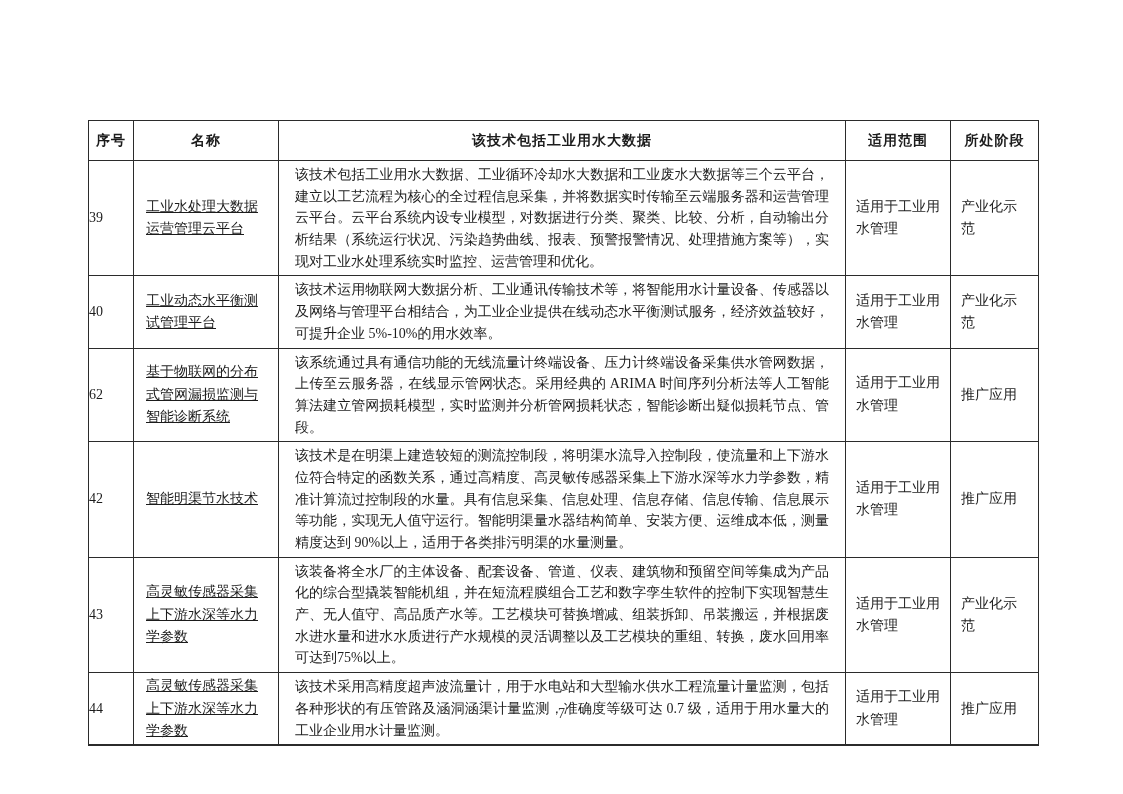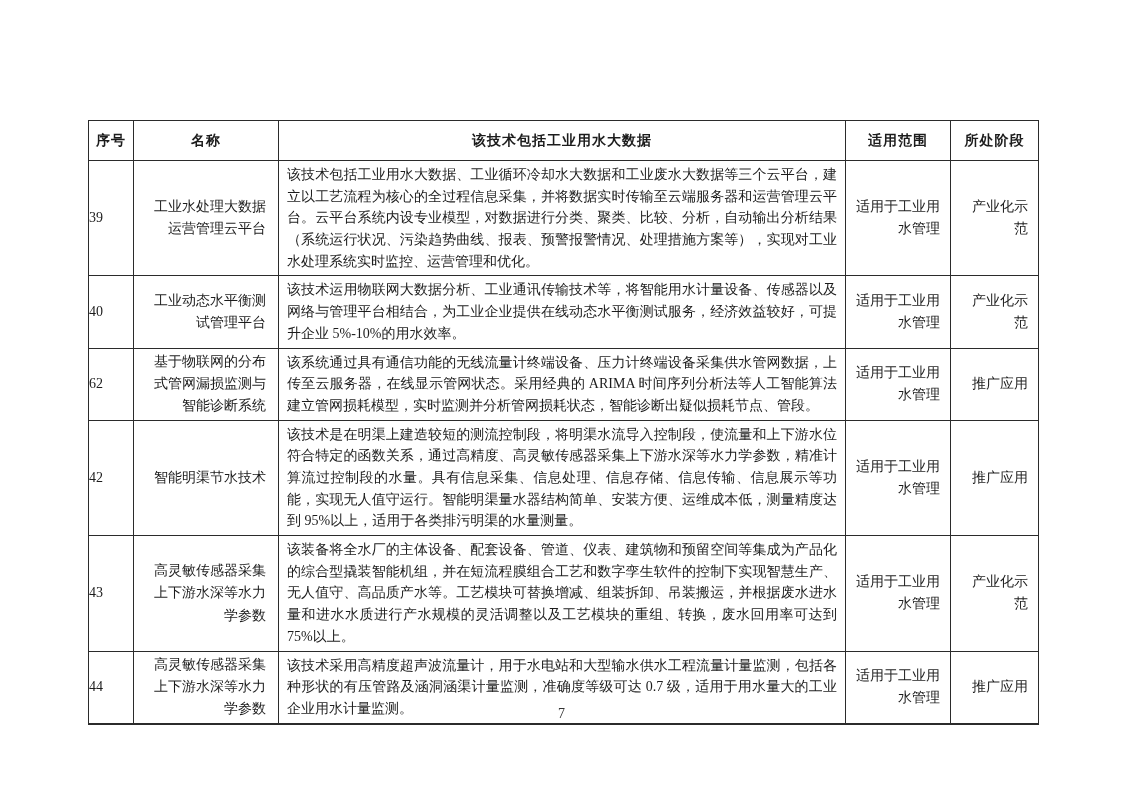--- a/index.html
+++ b/index.html
@@ -32,32 +32,33 @@
   table.doc-table tbody tr:last-child td { border-bottom: 2px solid #2b2b2b; }
   thead th {
     height: 40px;
     font-weight: bold;
     font-size: 15px;
     text-align: center;
     letter-spacing: 1px;
   }
   td.cell-no { }
   td.cell-name {
-    text-align: right;
+    text-align: left;
     padding: 2px 12px;
     line-height: 1.6;
+    text-decoration: underline;
   }
   td.cell-tech {
     text-align: justify;
     text-justify: inter-ideograph;
-    padding: 3px 8px;
+    padding: 3px 16px;
     line-height: 1.55;
   }
   td.cell-scope, td.cell-stage {
-    text-align: right;
+    text-align: left;
     padding: 2px 10px;
     line-height: 1.6;
   }
   tr.h108 { height: 108px; }
   tr.h67  { height: 67px; }
   tr.h65  { height: 65px; }
   tr.h98  { height: 98px; }
   .page-number {
     position: absolute;
     left: 50%;
@@ -107,21 +108,21 @@
       <tr class="h65">
         <td class="cell-no">62</td>
         <td class="cell-name">基于物联网的分布式管网漏损监测与智能诊断系统</td>
         <td class="cell-tech">该系统通过具有通信功能的无线流量计终端设备、压力计终端设备采集供水管网数据，上传至云服务器，在线显示管网状态。采用经典的 ARIMA 时间序列分析法等人工智能算法建立管网损耗模型，实时监测并分析管网损耗状态，智能诊断出疑似损耗节点、管段。</td>
         <td class="cell-scope">适用于工业用水管理</td>
         <td class="cell-stage">推广应用</td>
       </tr>
       <tr class="h98">
         <td class="cell-no">42</td>
         <td class="cell-name">智能明渠节水技术</td>
-        <td class="cell-tech">该技术是在明渠上建造较短的测流控制段，将明渠水流导入控制段，使流量和上下游水位符合特定的函数关系，通过高精度、高灵敏传感器采集上下游水深等水力学参数，精准计算流过控制段的水量。具有信息采集、信息处理、信息存储、信息传输、信息展示等功能，实现无人值守运行。智能明渠量水器结构简单、安装方便、运维成本低，测量精度达到 95%以上，适用于各类排污明渠的水量测量。</td>
+        <td class="cell-tech">该技术是在明渠上建造较短的测流控制段，将明渠水流导入控制段，使流量和上下游水位符合特定的函数关系，通过高精度、高灵敏传感器采集上下游水深等水力学参数，精准计算流过控制段的水量。具有信息采集、信息处理、信息存储、信息传输、信息展示等功能，实现无人值守运行。智能明渠量水器结构简单、安装方便、运维成本低，测量精度达到 90%以上，适用于各类排污明渠的水量测量。</td>
         <td class="cell-scope">适用于工业用水管理</td>
         <td class="cell-stage">推广应用</td>
       </tr>
       <tr class="h98">
         <td class="cell-no">43</td>
         <td class="cell-name">高灵敏传感器采集上下游水深等水力学参数</td>
         <td class="cell-tech">该装备将全水厂的主体设备、配套设备、管道、仪表、建筑物和预留空间等集成为产品化的综合型撬装智能机组，并在短流程膜组合工艺和数字孪生软件的控制下实现智慧生产、无人值守、高品质产水等。工艺模块可替换增减、组装拆卸、吊装搬运，并根据废水进水量和进水水质进行产水规模的灵活调整以及工艺模块的重组、转换，废水回用率可达到75%以上。</td>
         <td class="cell-scope">适用于工业用水管理</td>
         <td class="cell-stage">产业化示范</td>
       </tr>

